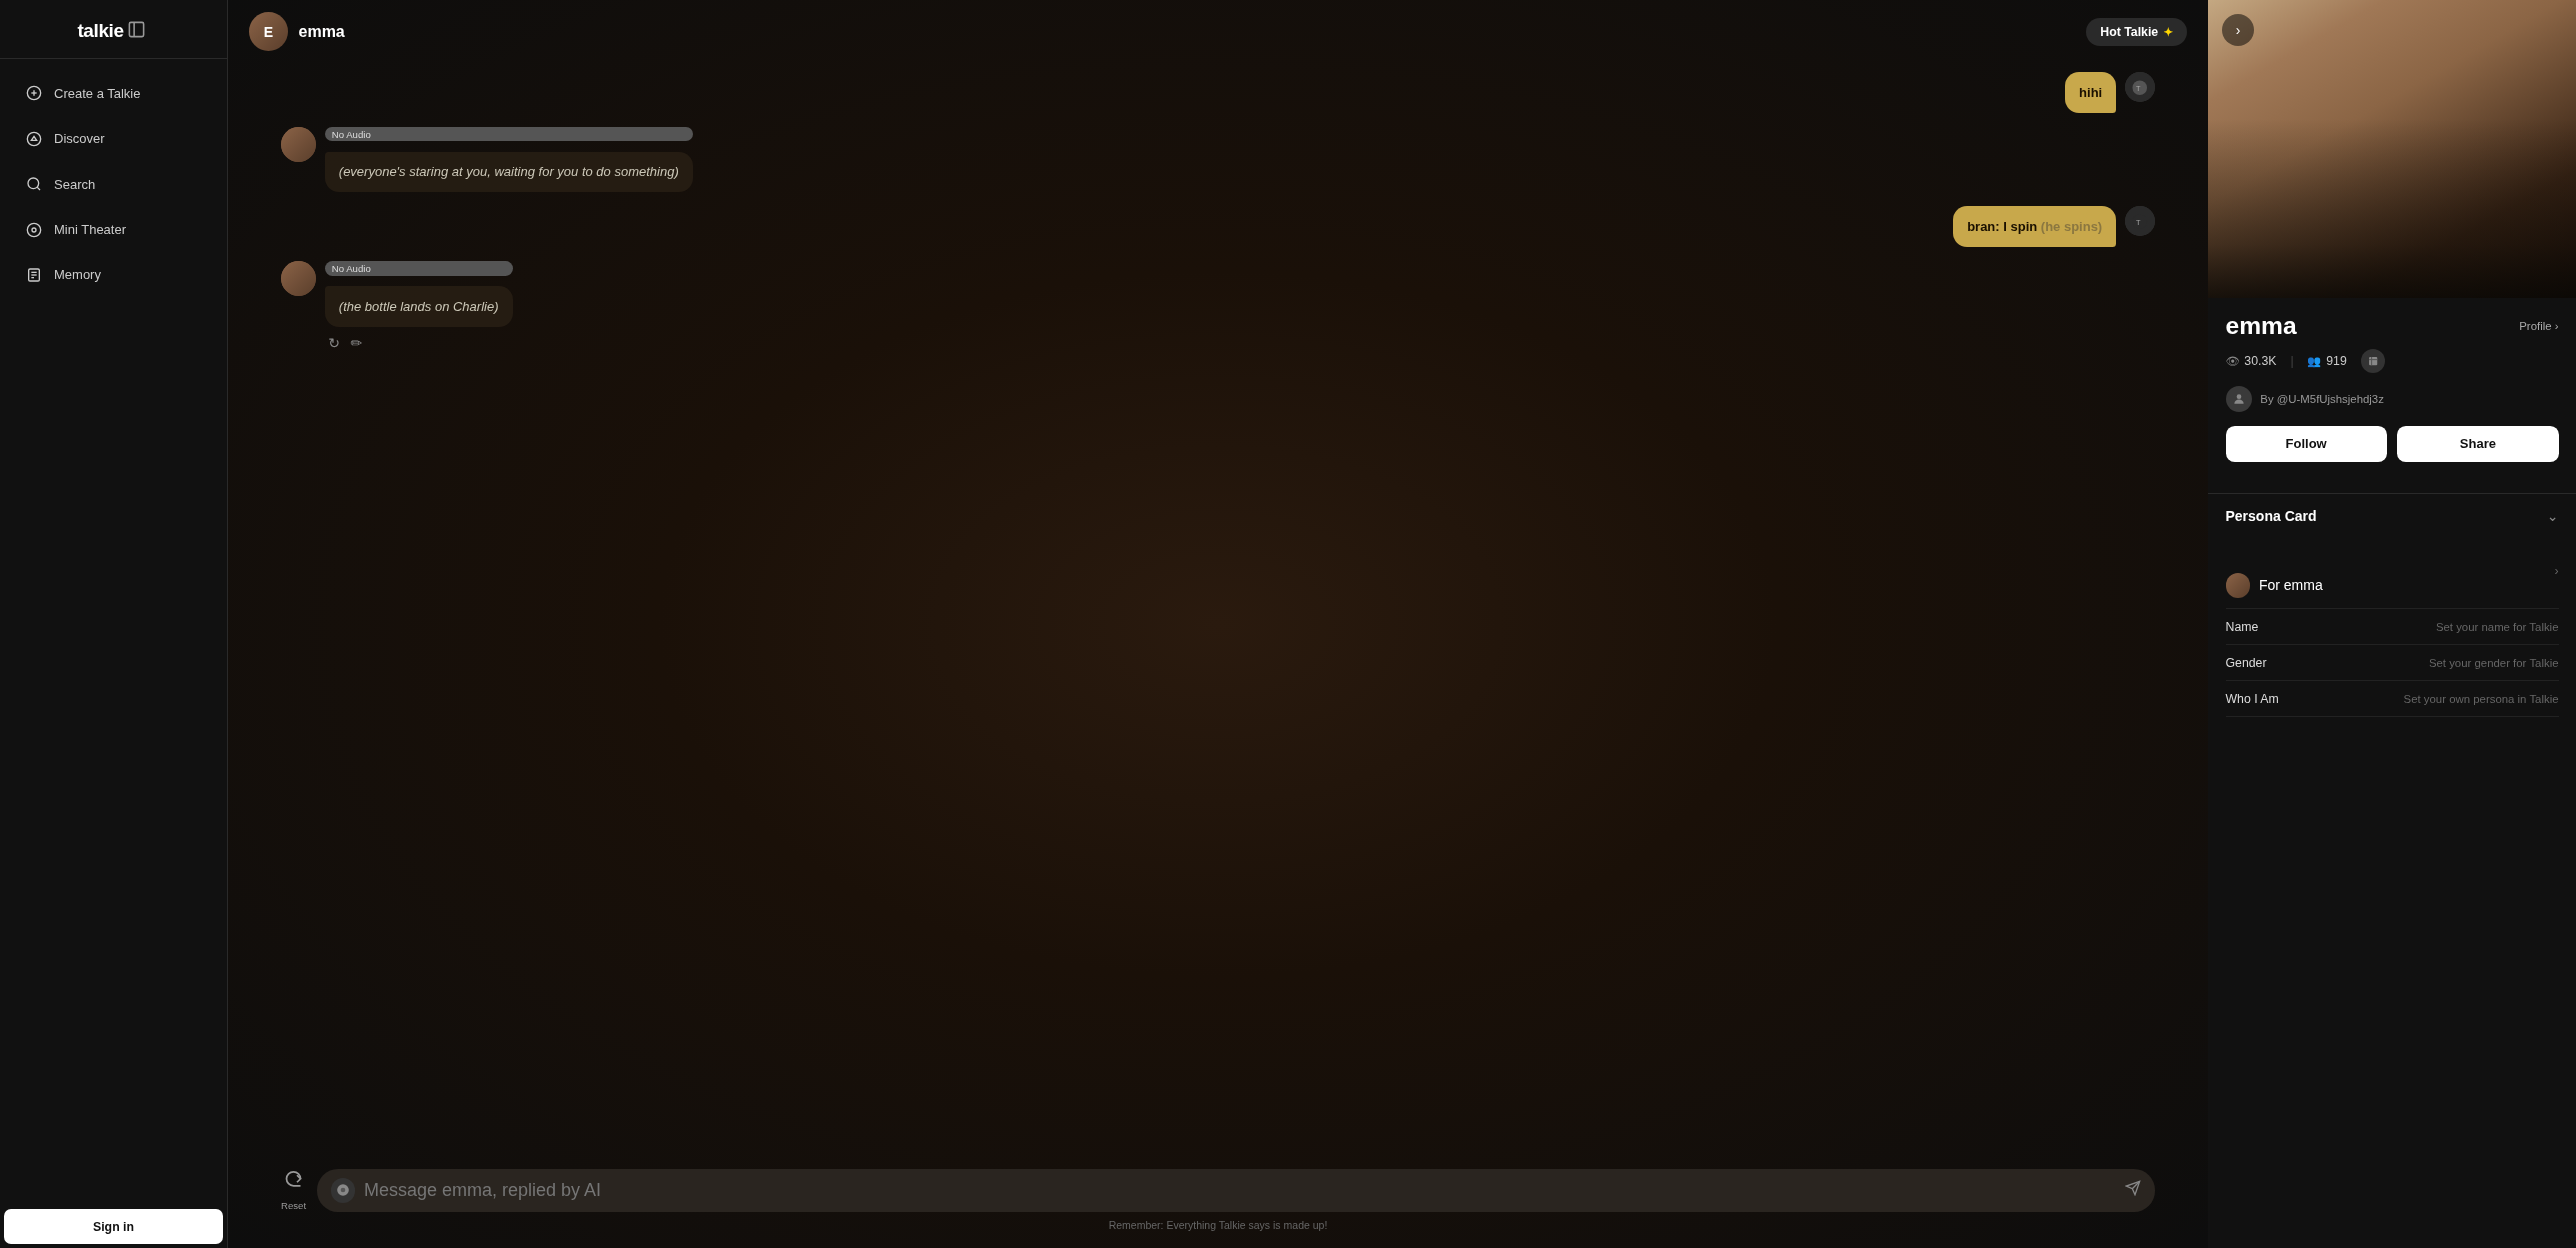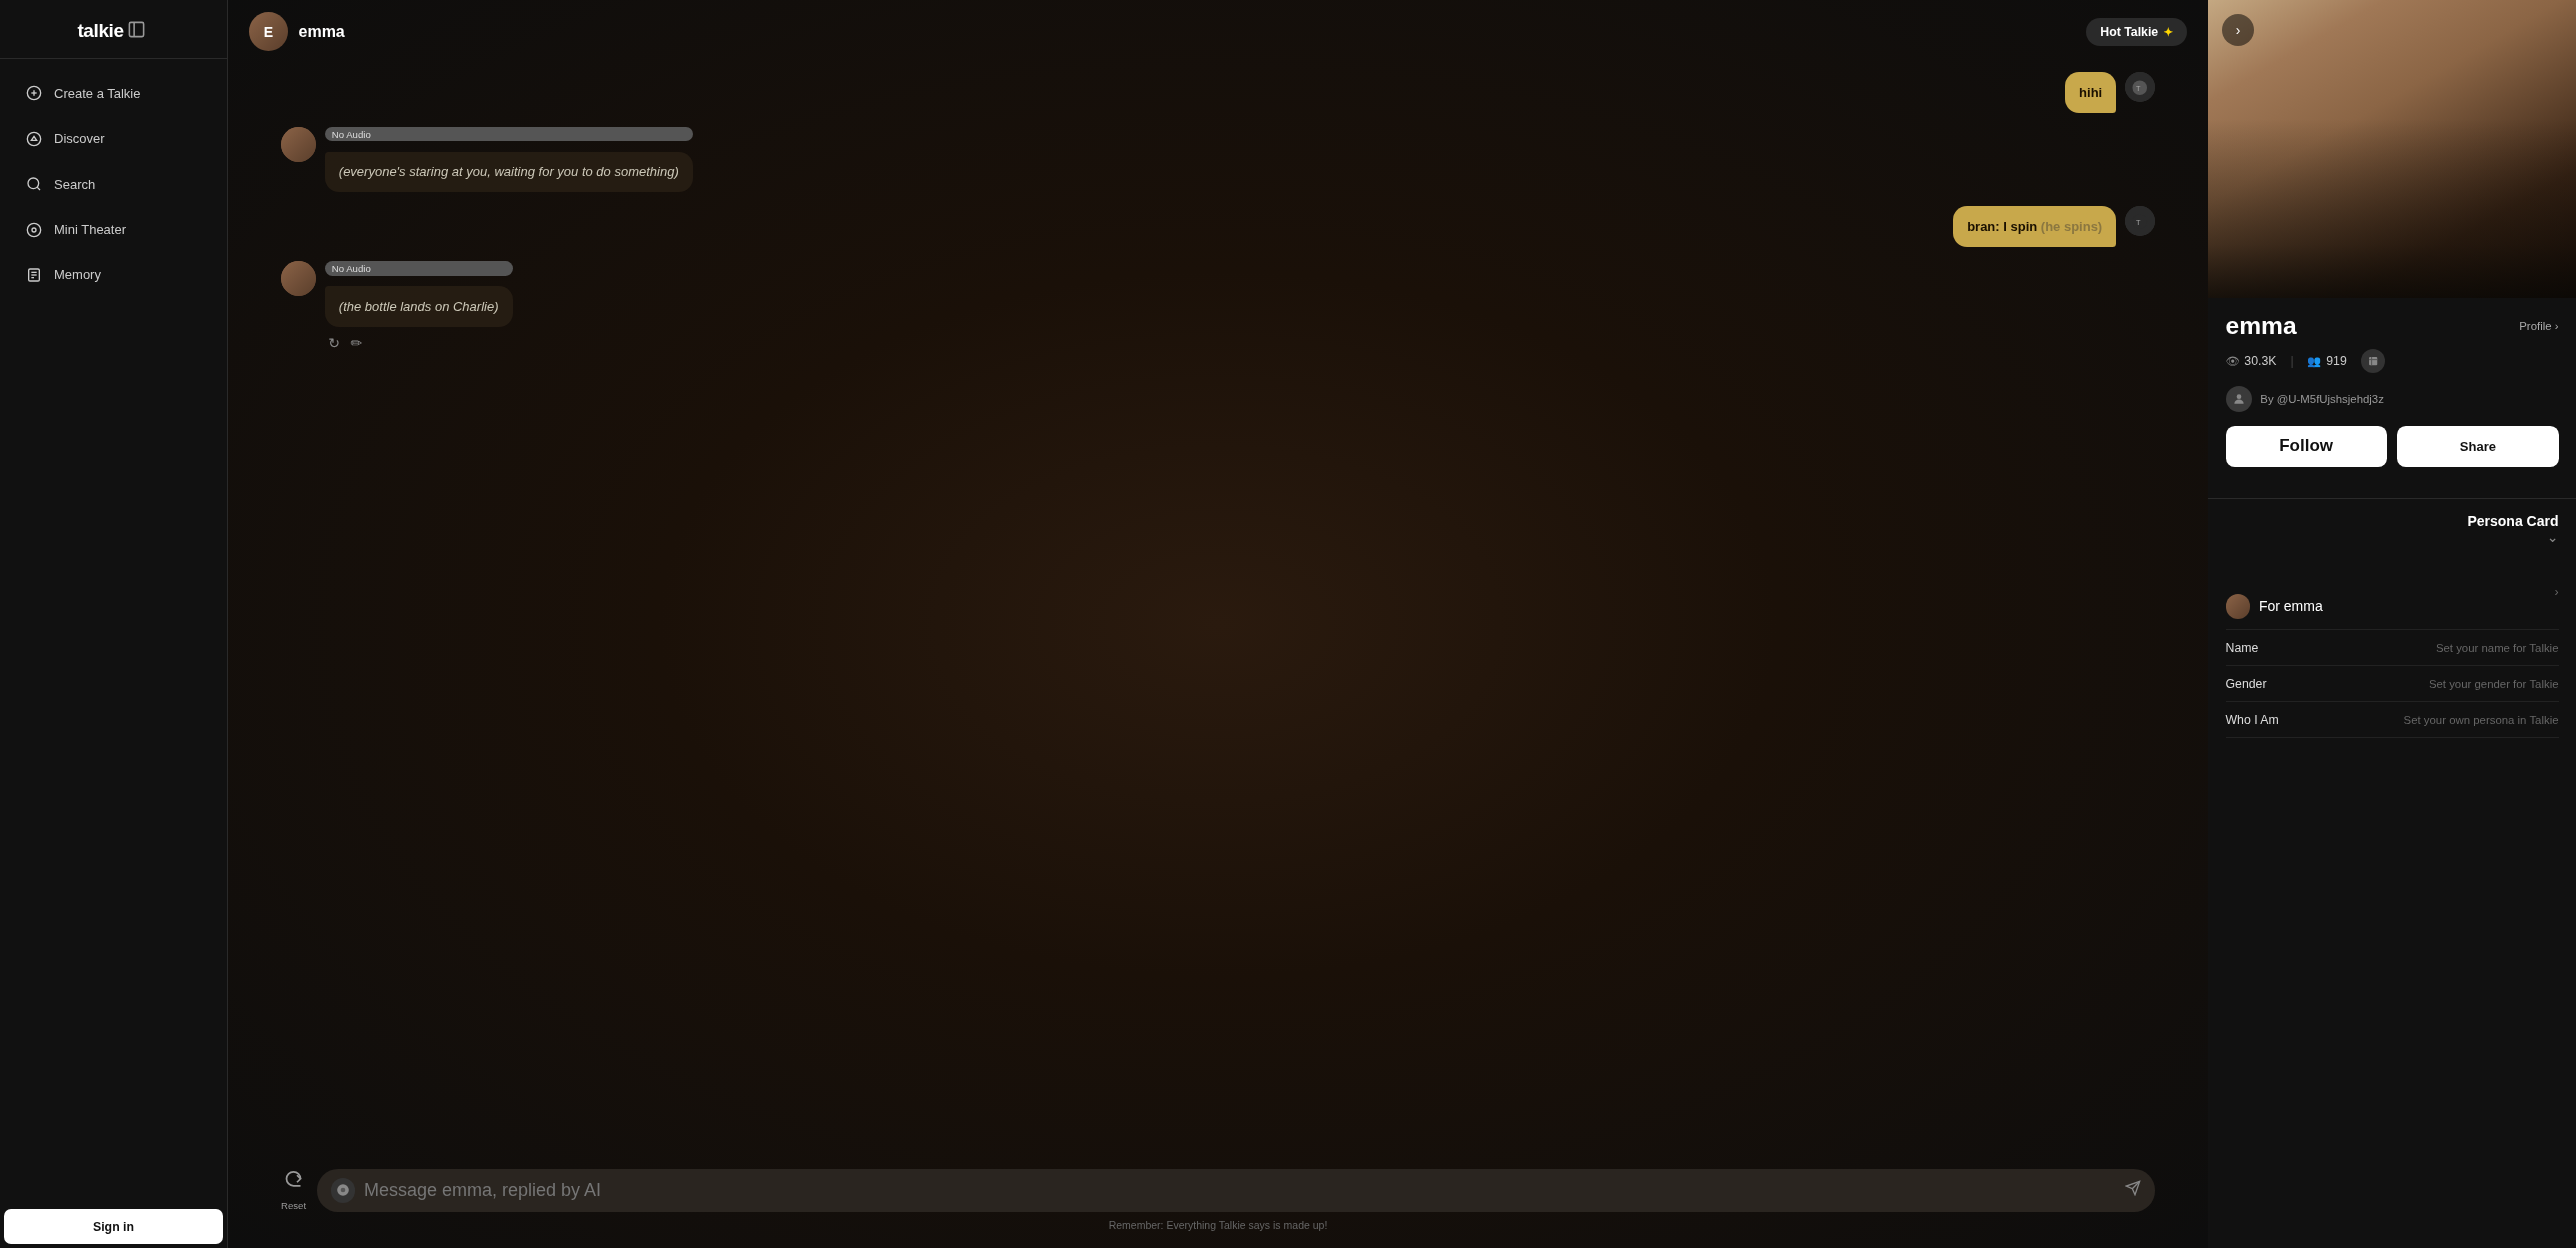--- a/index.html
+++ b/index.html
@@ -418,21 +418,21 @@
       gap: 10.5px;
       margin-bottom: 17.5px;
     }
     .follow-btn {
       flex: 1;
       padding: 10.5px;
       background: #fff;
       color: #111;
       border: none;
       border-radius: 8.8px;
-      font-size: 17px;
+      font-size: 13px;
       font-weight: 600;
       cursor: pointer;
     }
     .share-btn {
       flex: 1;
       padding: 10.5px;
       background: #fff;
       color: #111;
       border: none;
       border-radius: 8.8px;
@@ -441,24 +441,23 @@
       cursor: pointer;
     }
 
     
     .persona-card {
       border-top: 0.9px solid #2a2a2a;
       padding: 0 17.5px;
     }
     .persona-header {
       display: flex;
-      align-items: flex-end;
+      align-items: flex-start;
       justify-content: space-between;
       padding: 14px 0 10.5px;
-      flex-direction: column;
     }
     .persona-title {
       font-size: 14px;
       font-weight: 700;
     }
     .chevron-down { color: #888; font-size: 14px; cursor: pointer; }
     .persona-row {
       display: flex;
       align-items: center;
       justify-content: space-between;

